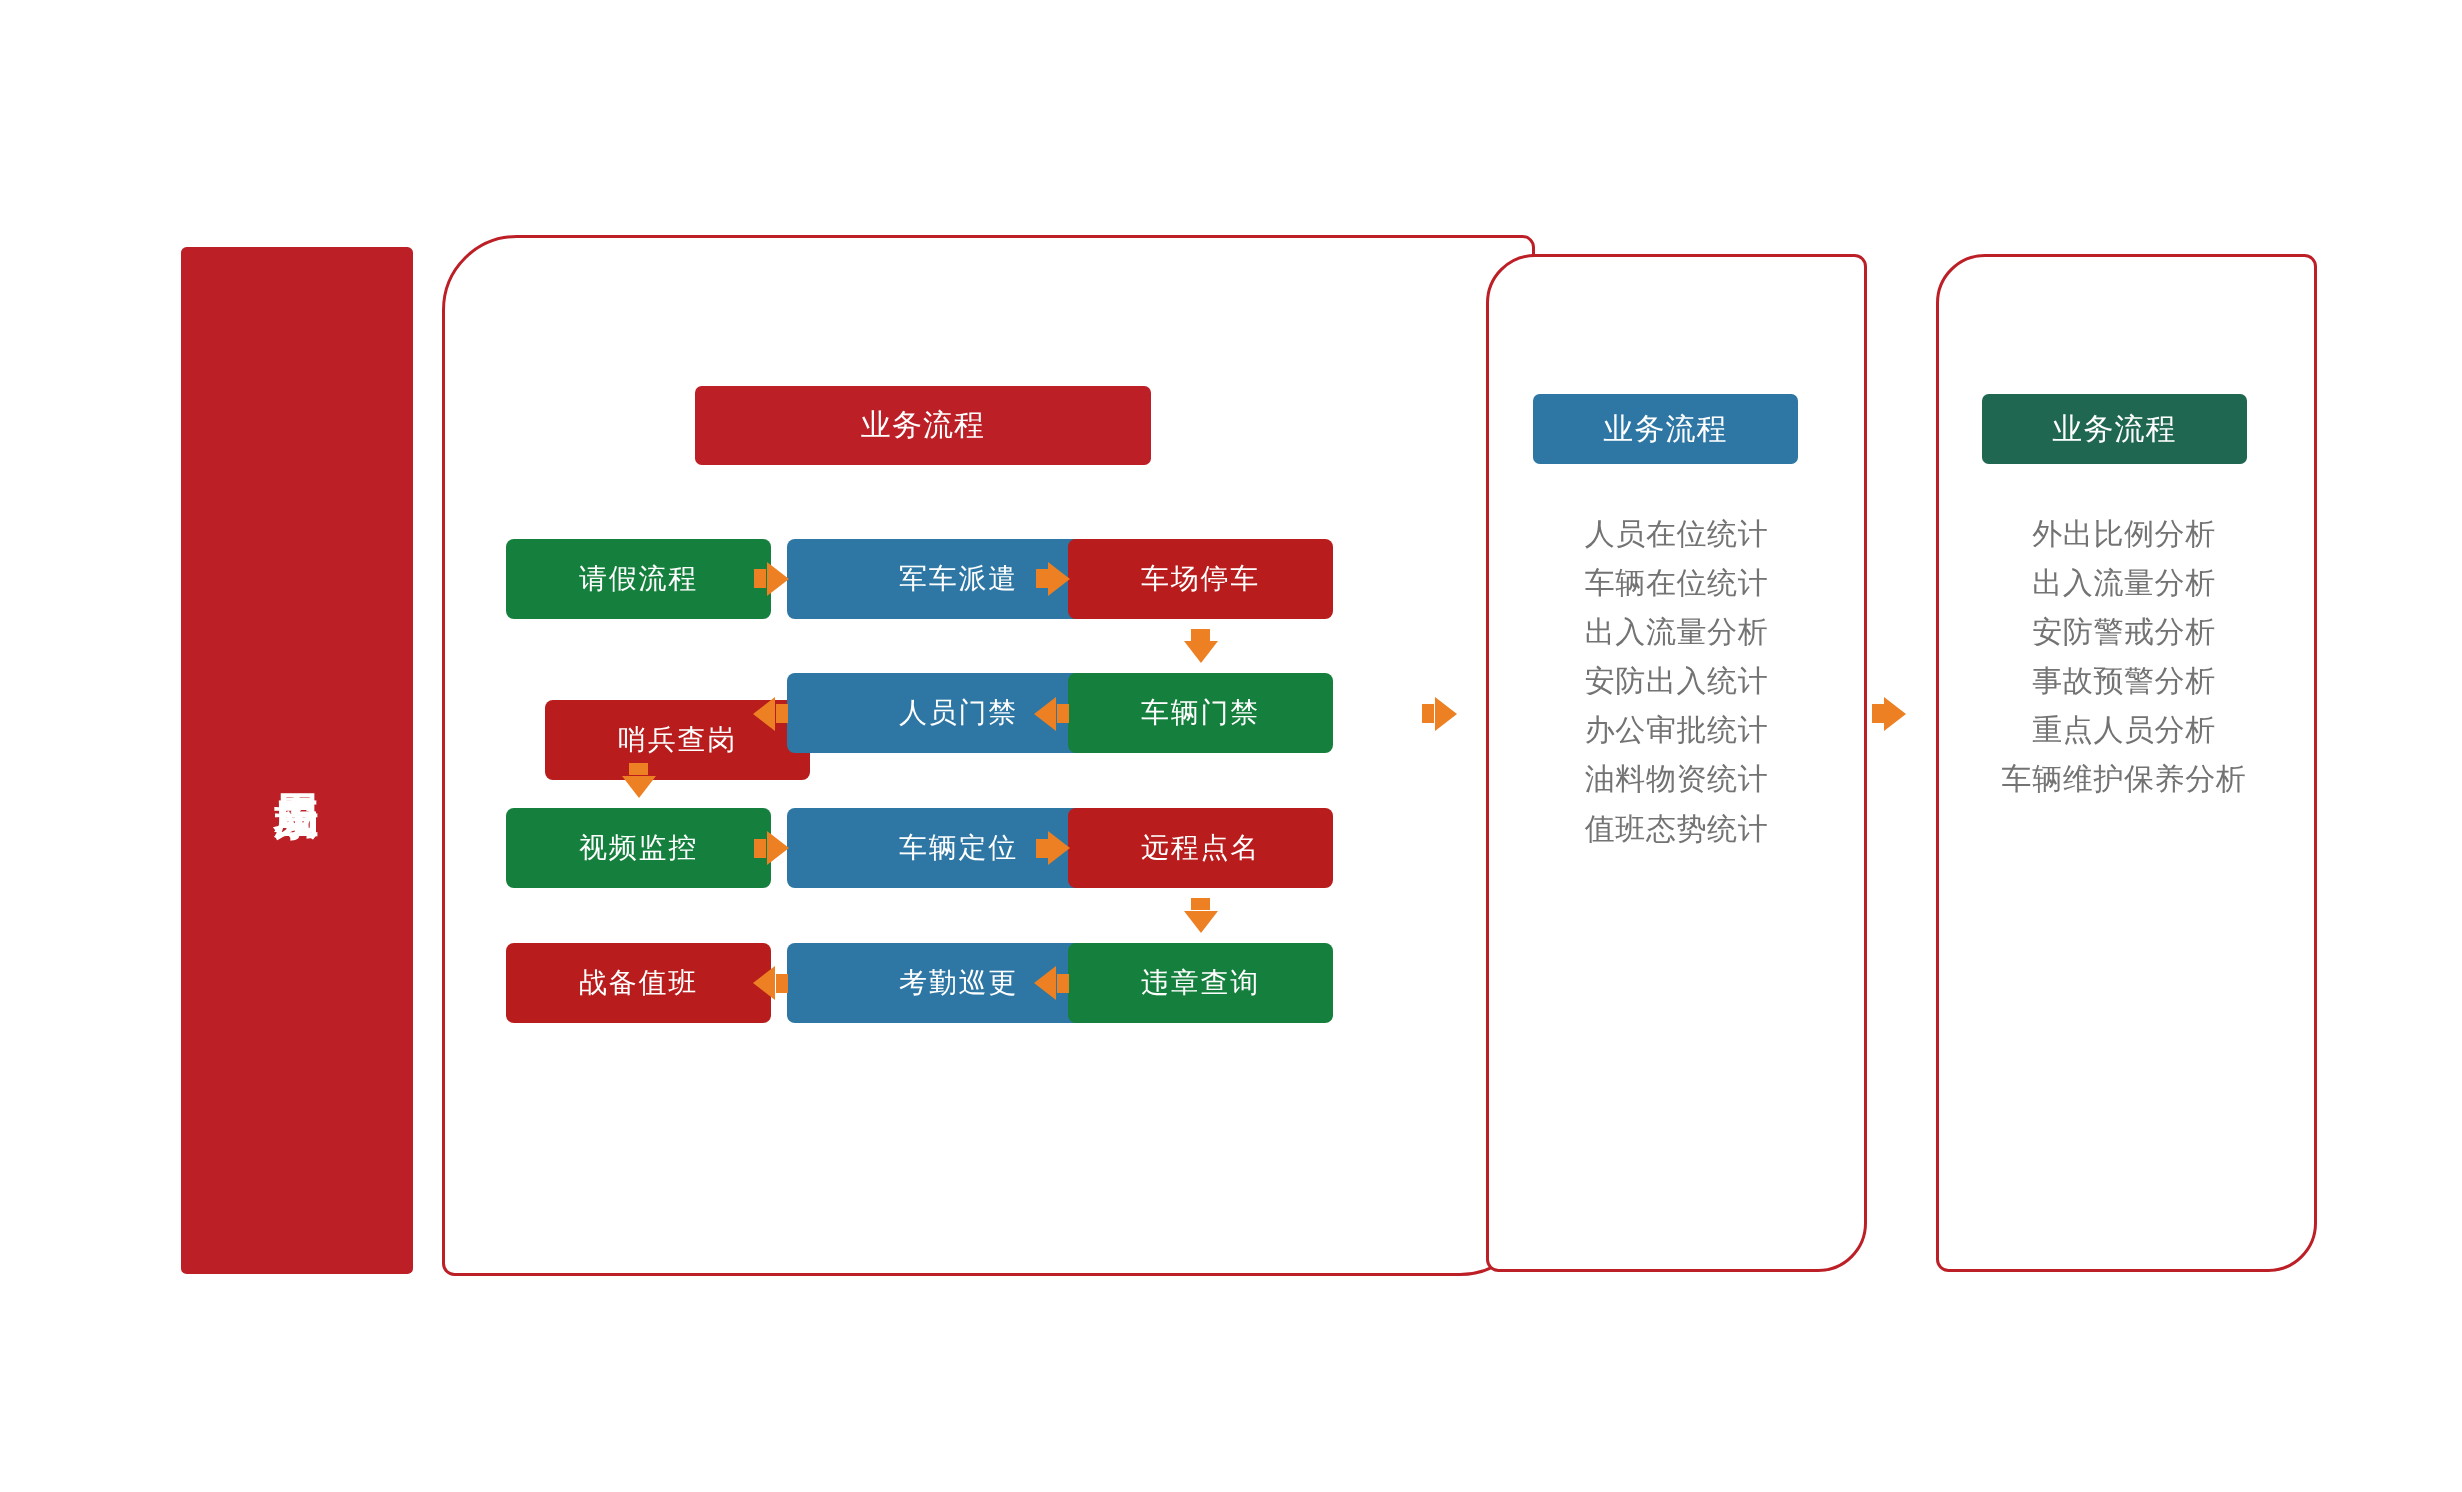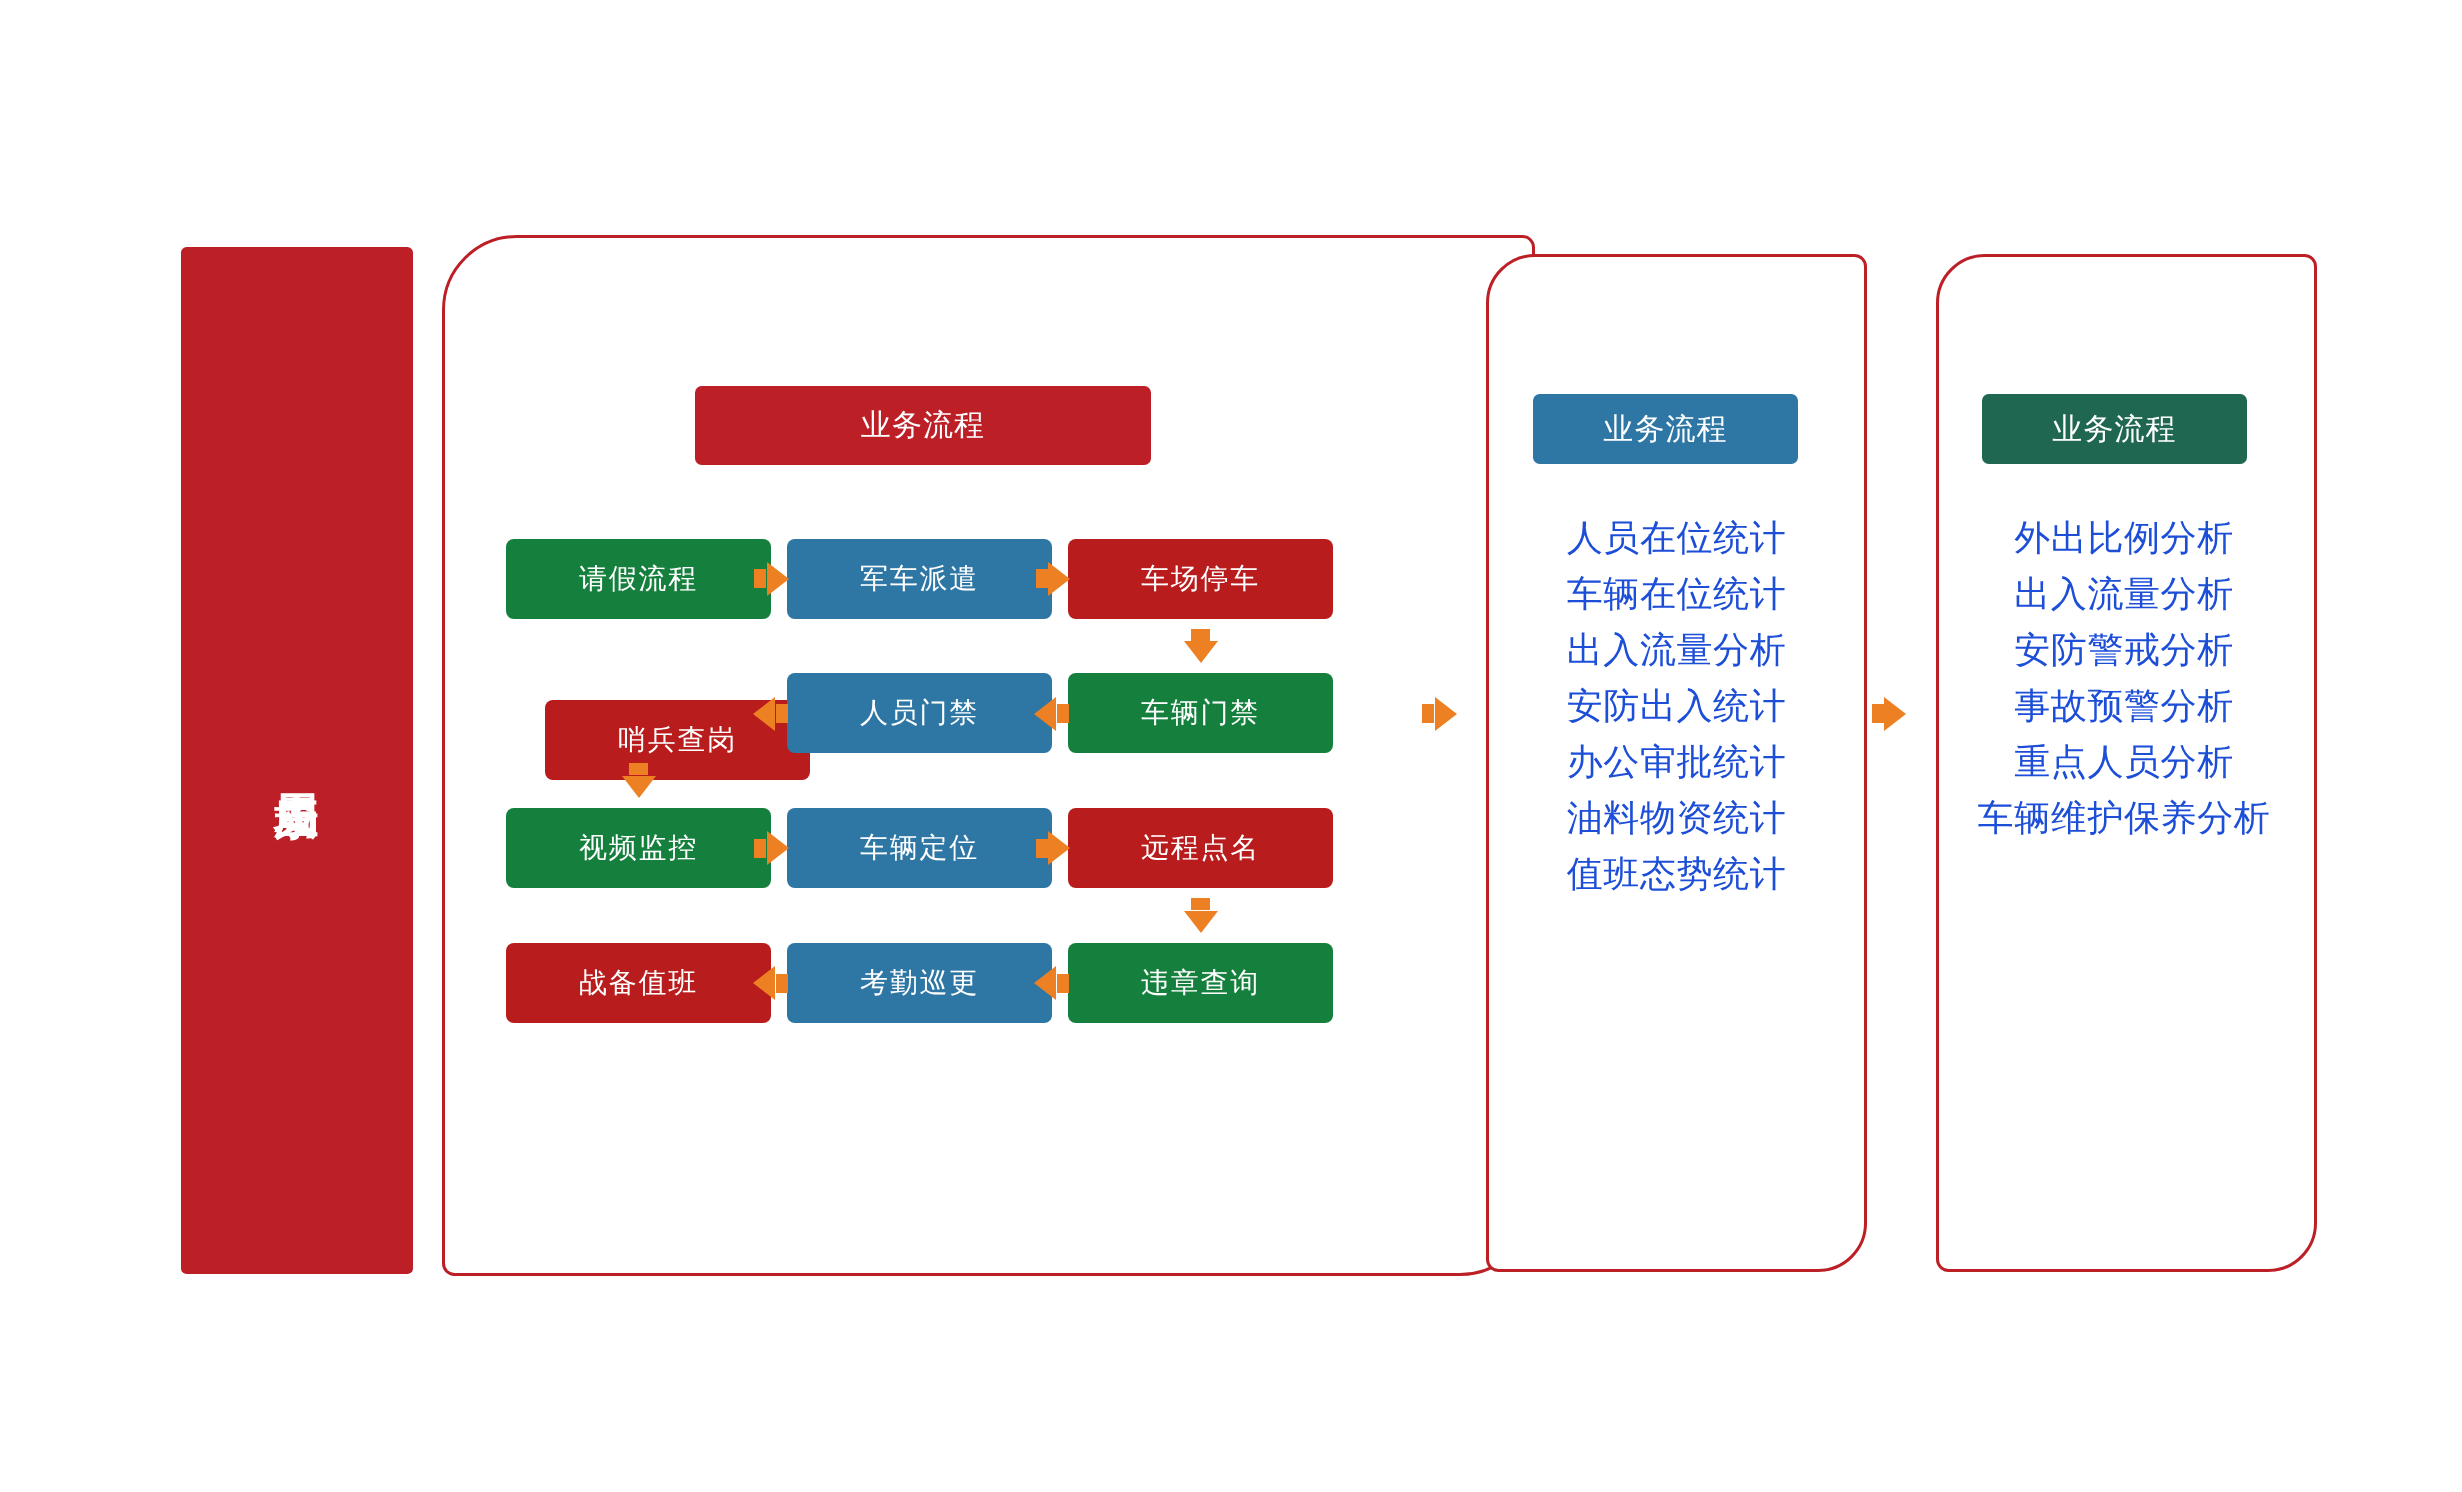--- a/index.html
+++ b/index.html
@@ -115,21 +115,21 @@
     display: flex;
     align-items: center;
     justify-content: center;
     color: #ffffff;
     font-size: 28px;
     font-weight: 400;
     letter-spacing: 1.7px;
     white-space: nowrap;
   }
   .c-red   { background: #15803d; }
-  .c-blue  { background: #2e77a4; }
+  .c-blue  { background: #2e77a4; padding-left: 39px; }
   .c-green { background: #b91c1c; }
 
   
   .arrow {
     position: absolute;
     width: 0;
     height: 0;
   }
   .arrow-right {
     border-top: 17px solid transparent;
@@ -157,22 +157,22 @@
   .panel-list {
     position: absolute;
     display: flex;
     flex-direction: column;
     align-items: center;
     gap: 14.6px;
   }
   #stats-list   { left: 1486px; top: 517px; width: 381px; }
   #analysis-list{ left: 1936px; top: 517px; width: 354px; margin-left: 11px; }
   .panel-list-item {
-    color: #1d4ed8;
-    font-size: 36px;
+    color: #737373;
+    font-size: 30px;
     line-height: 1.15;
     white-space: nowrap;
     letter-spacing: 0.6px;
   }
 </style>
 </head>
 <body>
 
 <div id="canvas">
 

